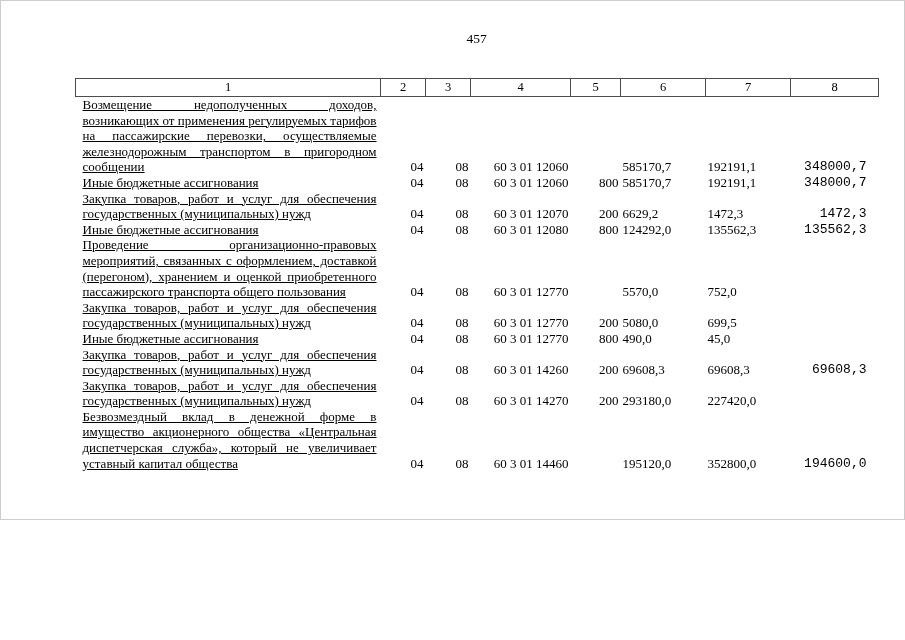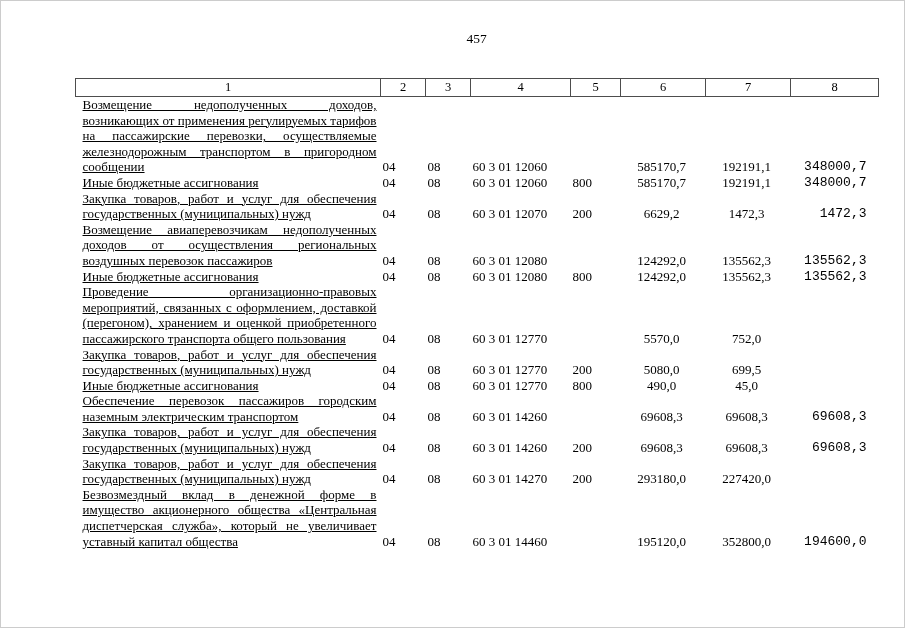--- a/index.html
+++ b/index.html
@@ -1,19 +1,19 @@
 <!DOCTYPE html>
 <html lang="ru"><head>
 <meta charset="utf-8">
 <style>
   html, body { margin: 0; padding: 0; background: #ffffff; }
   .page {
     position: relative;
     width: 905px;
-    height: 628px;
+    height: 520px;
     background: #ffffff;
     color: #000000;
     font-family: "Liberation Serif", "DejaVu Serif", serif;
     overflow: hidden;
     box-shadow: inset 0 0 0 1px #cccccc;
   }
   .page-number {
     position: absolute;
     top: 31px;
     left: 75px;
@@ -44,22 +44,22 @@
     vertical-align: bottom;
     padding: 0 2px;
   }
   td.name {
     text-align: justify;
     padding: 0 4px 0 7px;
     hyphens: auto;
     text-decoration: underline;
     -webkit-hyphens: auto;
   }
-  td.code { text-align: left; }
-  td.num { text-align: center; padding-right: 5px; }
+  td.code { text-align: right; }
+  td.num { text-align: left; padding-right: 5px; }
   td.num-last { text-align: right; padding-right: 12px; font-family: Liberation Mono, monospace; }
 </style>
 </head>
 <body>
 
 <div class="page">
   <div class="page-number">457</div>
 
   <table class="budget-table">
     <colgroup>
@@ -109,30 +109,20 @@
           <td class="name">Закупка товаров, работ и услуг для обеспечения государственных (муниципальных) нужд</td>
           <td class="code">04</td>
           <td class="code">08</td>
           <td class="code">60 3 01 12070</td>
           <td class="code">200</td>
           <td class="num">6629,2</td>
           <td class="num">1472,3</td>
           <td class="num num-last">1472,3</td>
         </tr>
         <tr>
-          <td class="name">Возмещение авиаперевозчикам недополученных доходов от осуществления региональных воздушных перевозок пассажиров</td>
-          <td class="code">04</td>
-          <td class="code">08</td>
-          <td class="code">60 3 01 12080</td>
-          <td class="code"></td>
-          <td class="num">124292,0</td>
-          <td class="num">135562,3</td>
-          <td class="num num-last">135562,3</td>
-        </tr>
-        <tr>
           <td class="name">Иные бюджетные ассигнования</td>
           <td class="code">04</td>
           <td class="code">08</td>
           <td class="code">60 3 01 12080</td>
           <td class="code">800</td>
           <td class="num">124292,0</td>
           <td class="num">135562,3</td>
           <td class="num num-last">135562,3</td>
         </tr>
         <tr>
@@ -159,30 +149,20 @@
           <td class="name">Иные бюджетные ассигнования</td>
           <td class="code">04</td>
           <td class="code">08</td>
           <td class="code">60 3 01 12770</td>
           <td class="code">800</td>
           <td class="num">490,0</td>
           <td class="num">45,0</td>
           <td class="num num-last"></td>
         </tr>
         <tr>
-          <td class="name">Обеспечение перевозок пассажиров городским наземным электрическим транспортом</td>
-          <td class="code">04</td>
-          <td class="code">08</td>
-          <td class="code">60 3 01 14260</td>
-          <td class="code"></td>
-          <td class="num">69608,3</td>
-          <td class="num">69608,3</td>
-          <td class="num num-last">69608,3</td>
-        </tr>
-        <tr>
           <td class="name">Закупка товаров, работ и услуг для обеспечения государственных (муниципальных) нужд</td>
           <td class="code">04</td>
           <td class="code">08</td>
           <td class="code">60 3 01 14260</td>
           <td class="code">200</td>
           <td class="num">69608,3</td>
           <td class="num">69608,3</td>
           <td class="num num-last">69608,3</td>
         </tr>
         <tr>

